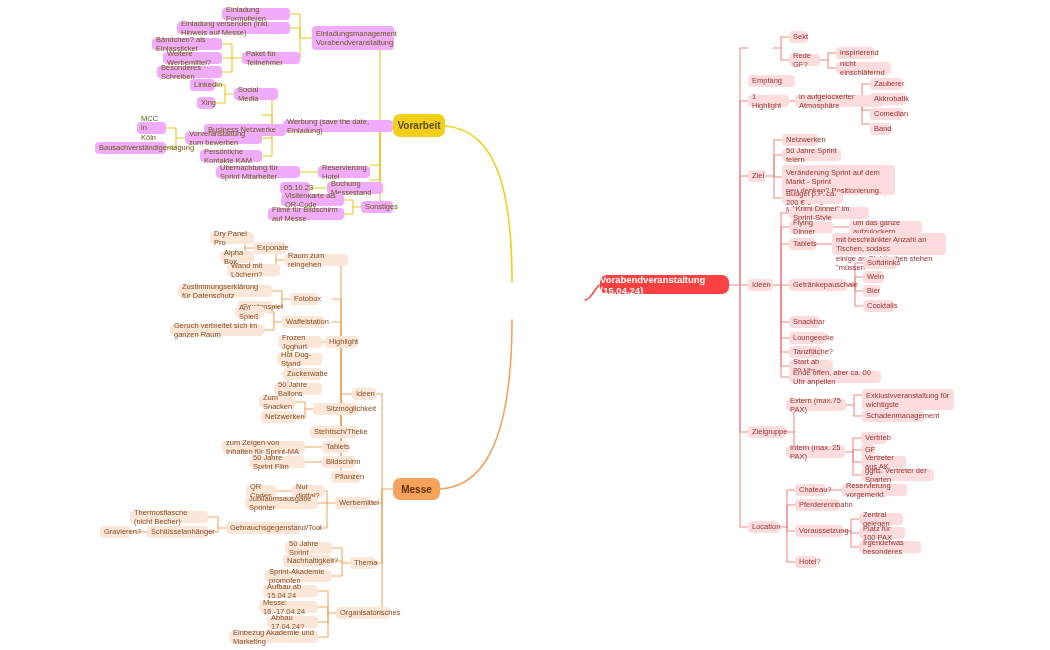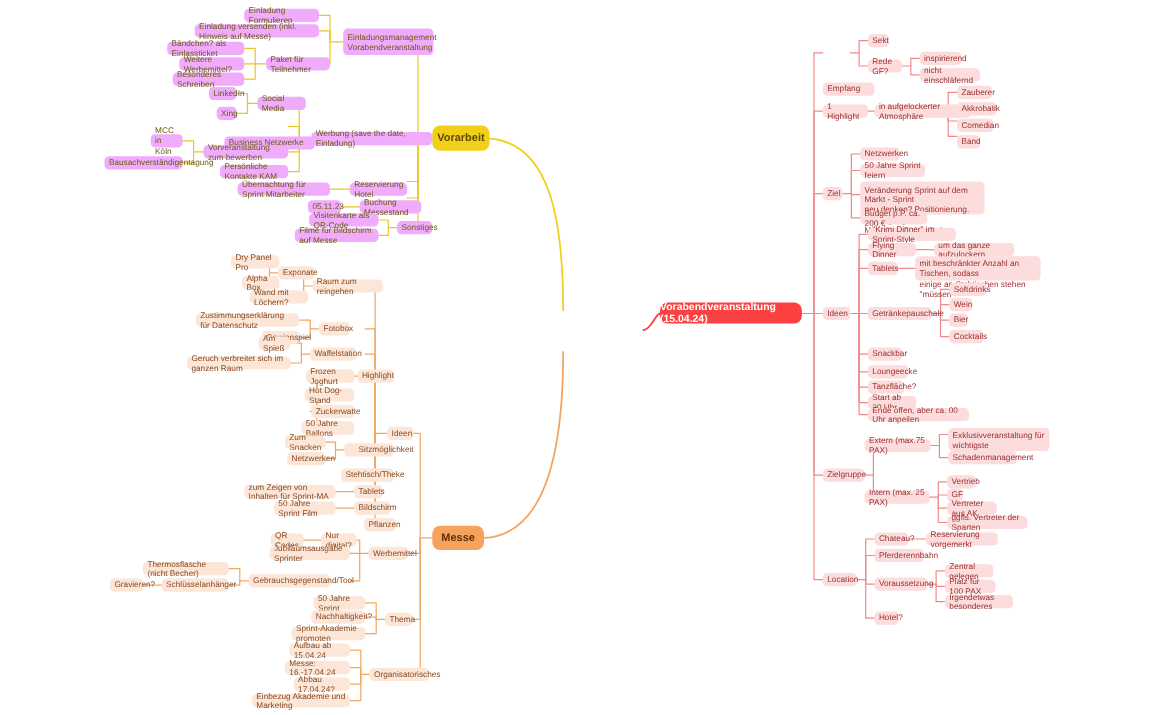--- a/index.html
+++ b/index.html
@@ -244,21 +244,21 @@
   <div class="node n-yellow" style="left:197px;top:97px;width:18px;height:12px;">Xing</div>
   <div class="node n-yellow" style="left:204px;top:124px;width:82px;height:12px;">Business Netzwerke</div>
   <div class="node n-yellow" style="left:185px;top:132px;width:77px;height:12px;">Vorveranstaltung zum bewerben</div>
   <div class="node n-yellow" style="left:137px;top:122px;width:29px;height:12px;">MCC in Köln</div>
   <div class="node n-yellow" style="left:95px;top:142px;width:71px;height:12px;">Bausachverständigentagung</div>
   <div class="node n-yellow" style="left:200px;top:150px;width:62px;height:12px;">Persönliche Kontakte KAM</div>
 
   <div class="node n-yellow" style="left:318px;top:166px;width:52px;height:12px;">Reservierung Hotel</div>
   <div class="node n-yellow" style="left:216px;top:166px;width:84px;height:12px;">Übernachtung für Sprint Mitarbeiter</div>
   <div class="node n-yellow" style="left:327px;top:182px;width:56px;height:12px;">Buchung Messestand</div>
-  <div class="node n-yellow" style="left:280px;top:182px;width:30px;height:12px;">05.11.23</div>
+  <div class="node n-yellow" style="left:280px;top:182px;width:30px;height:12px;">05.10.23</div>
   <div class="node n-yellow" style="left:361px;top:201px;width:32px;height:12px;">Sonstiges</div>
   <div class="node n-yellow" style="left:281px;top:194px;width:63px;height:12px;">Visitenkarte als QR-Code</div>
   <div class="node n-yellow" style="left:268px;top:208px;width:76px;height:12px;">Filme für Bildschirm auf Messe</div>
 
   <div class="node n-orange" style="left:352px;top:388px;width:24px;height:12px;">Ideen</div>
   <div class="node n-orange" style="left:284px;top:254px;width:64px;height:12px;">Raum zum reingehen</div>
   <div class="node n-orange" style="left:253px;top:242px;width:33px;height:12px;">Exponate</div>
   <div class="node n-orange" style="left:210px;top:232px;width:44px;height:12px;">Dry Panel Pro</div>
   <div class="node n-orange" style="left:220px;top:251px;width:34px;height:12px;">Alpha Box</div>
   <div class="node n-orange" style="left:227px;top:264px;width:53px;height:12px;">Wand mit Löchern?</div>

